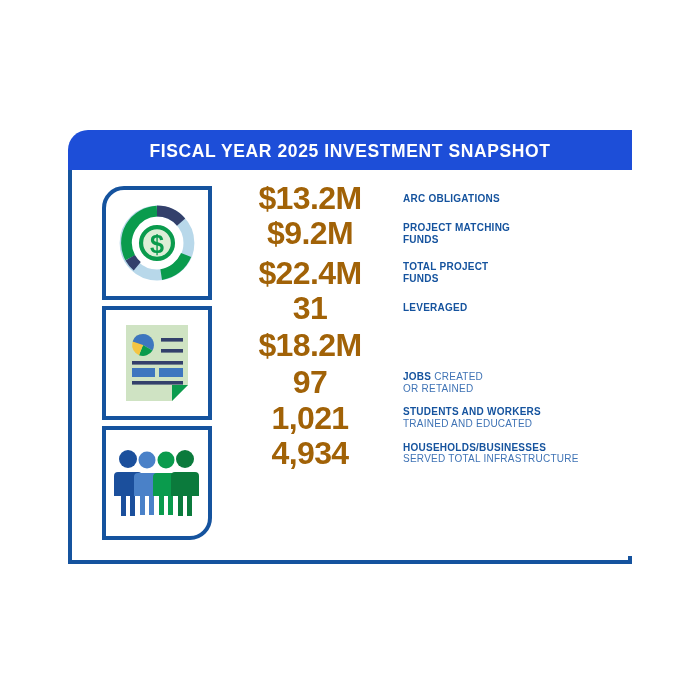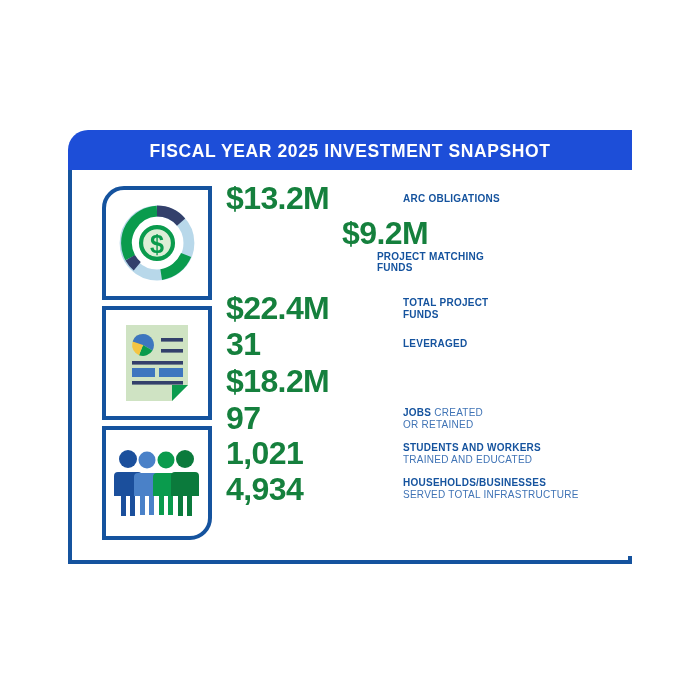--- a/index.html
+++ b/index.html
@@ -99,22 +99,22 @@
     top: 12px;
     width: 400px;
   }
   .stat-row {
     display: flex;
     align-items: center;
     margin-bottom: 1px;
   }
   .stat-value {
     width: 168px;
-    text-align: left;
-    color: #15803d;
+    text-align: center;
+    color: #a16207;
     font-weight: bold;
     font-size: 32px;
     line-height: 1.04;
     letter-spacing: -0.6px;
     font-family: "Liberation Sans", sans-serif;
     flex: 0 0 auto;
   }
   .stat-label {
     margin-left: 9px;
     color: #15539e;
@@ -126,21 +126,21 @@
     flex: 1 1 auto;
   }
   .stat-label .lt {
     font-weight: normal;
     color: #3f73b5;
   }
   .stat-label .ln2 { display: block; }
 
   
   .r0 { margin-bottom: 2px; }
-  .r1 { margin-bottom: 18px; flex-direction: column; }
+  .r1 { margin-bottom: 6px; }
   .r2 { margin-bottom: 2px; }
   .r3 { margin-bottom: 4px; }
   .r4 { margin-bottom: 4px; }
   .r5 { margin-bottom: 2px; }
   .r6 { margin-bottom: 2px; }
   .r7 { margin-bottom: 0; }
 </style>
 </head>
 <body>
 

